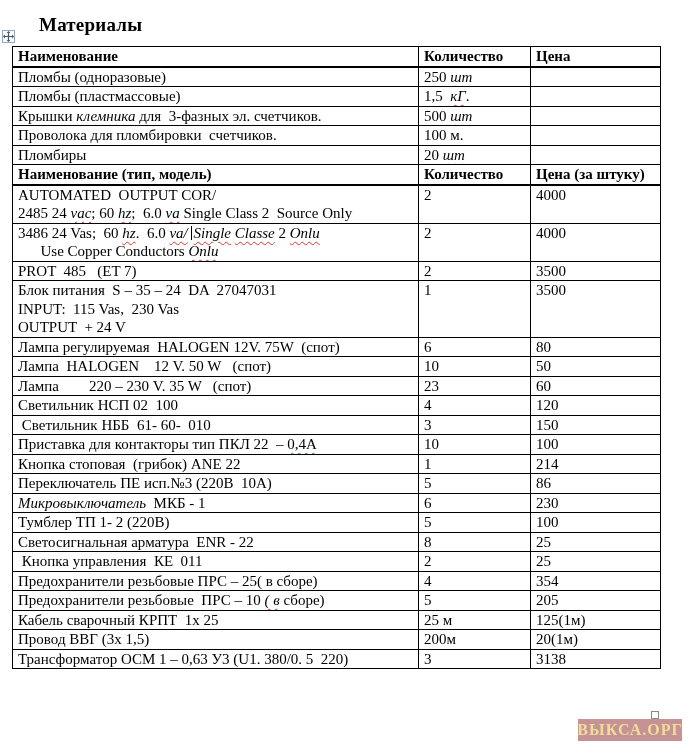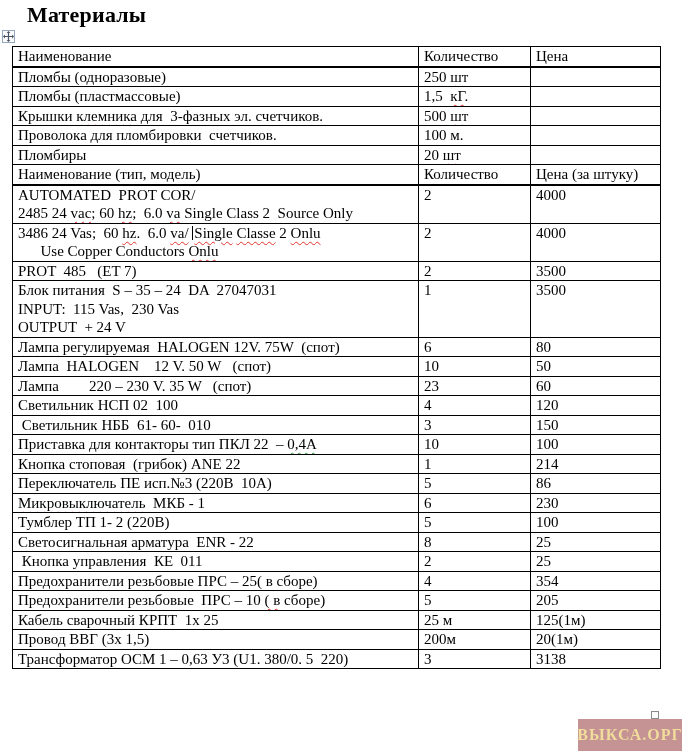--- a/index.html
+++ b/index.html
@@ -2,60 +2,61 @@
 <html><head>
 <meta charset="utf-8">
 <style>
   html,body { margin:0; padding:0; }
   body {
     width:696px; height:752px; position:relative; background:#ffffff;
     font-family:"Liberation Serif","DejaVu Serif",serif; color:#000;
     overflow:hidden;
   }
   .doc-title {
-    position:absolute; left:27px; top:2px; margin:0;
-    font-size:22px; font-weight:bold; letter-spacing:0.2px;
+    position:absolute; left:27px; top:2px; margin:12px;
+    font-size:19px; font-weight:bold; letter-spacing:0.2px;
   }
   .move-handle {
     position:absolute; left:2px; top:30px; width:13px; height:13px;
     border:1px solid #94a7bd; background:#fbfbfb; box-sizing:border-box;
     display:flex; align-items:center; justify-content:center; cursor:move;
   }
   table.materials {
     position:absolute; left:12px; top:46px; width:648px;
     border-collapse:collapse; table-layout:fixed;
   }
   table.materials td {
     border:1px solid #000; padding:0 2px 0 5px; vertical-align:top;
     font-size:15px; line-height:18.5px; white-space:pre-wrap;
     overflow:hidden; word-wrap:break-word;
   }
-  tr.hdr td { font-weight:normal; border-bottom-width:2px; }
+  tr.hdr td { font-weight:bold; border-bottom-width:2px; }
   .sp-red {
     text-decoration:underline; text-decoration-style:wavy;
     text-decoration-color:#e0332b; text-decoration-thickness:1px;
     text-underline-offset:3px;
+    font-style:italic;
   }
   .sp-green {
     text-decoration:underline; text-decoration-style:wavy;
     text-decoration-color:#2f9e44; text-decoration-thickness:1px;
     text-underline-offset:3px;
     text-align:right;
   }
   .caret {
     display:inline-block; width:1px; height:14px; background:#000;
     vertical-align:-2px; margin:0 1px 0 0;
   }
   .resize-handle {
     position:absolute; left:651px; top:711px; width:8px; height:8px;
     border:1px solid #8a8a8a; background:#fff; box-sizing:border-box;
     cursor:nwse-resize;
   }
   .watermark {
-    position:absolute; left:578px; top:719px; width:104px; height:32px;
+    position:absolute; left:578px; top:719px; width:104px; height:22px;
     display:flex; align-items:center; justify-content:center;
     font-weight:bold; font-size:16px; letter-spacing:1px;
   }
 </style>
 </head>
 <body>
 
 <h1 class="doc-title">Материалы</h1>
 
 <div class="move-handle">
@@ -102,21 +103,21 @@
         <td><div><span>Пломбиры</span></div></td>
         <td><div><span>20 </span><span class="sp-red">шт</span></div></td>
         <td><div><span></span></div></td>
       </tr>
       <tr class="hdr">
         <td><div><span>Наименование (тип, модель)</span></div></td>
         <td><div><span>Количество</span></div></td>
         <td><div><span>Цена (за штуку)</span></div></td>
       </tr>
       <tr>
-        <td><div><span>AUTOMATED  PROT COR/</span></div><div><span>2485 24 </span><span class="sp-red">vac</span><span>; 60 </span><span class="sp-red">hz</span><span>;  6.0 </span><span class="sp-red">va</span><span> Single Class 2  Source Only</span></div></td>
+        <td><div><span>AUTOMATED  OUTPUT COR/</span></div><div><span>2485 24 </span><span class="sp-red">vac</span><span>; 60 </span><span class="sp-red">hz</span><span>;  6.0 </span><span class="sp-red">va</span><span> Single Class 2  Source Only</span></div></td>
         <td><div><span>2</span></div></td>
         <td><div><span>4000</span></div></td>
       </tr>
       <tr>
         <td><div><span>3486 24 Vas;  60 </span><span class="sp-red">hz</span><span>.  6.0 </span><span class="sp-red">va/</span><span> </span><span class="caret"></span><span class="sp-red">Single</span><span> </span><span class="sp-red">Classe</span><span> 2 </span><span class="sp-red">Onlu</span></div><div><span>      Use Copper Conductors </span><span class="sp-red">Onlu</span></div></td>
         <td><div><span>2</span></div></td>
         <td><div><span>4000</span></div></td>
       </tr>
       <tr>
         <td><div><span>PROT  485   (ET 7)</span></div></td>

